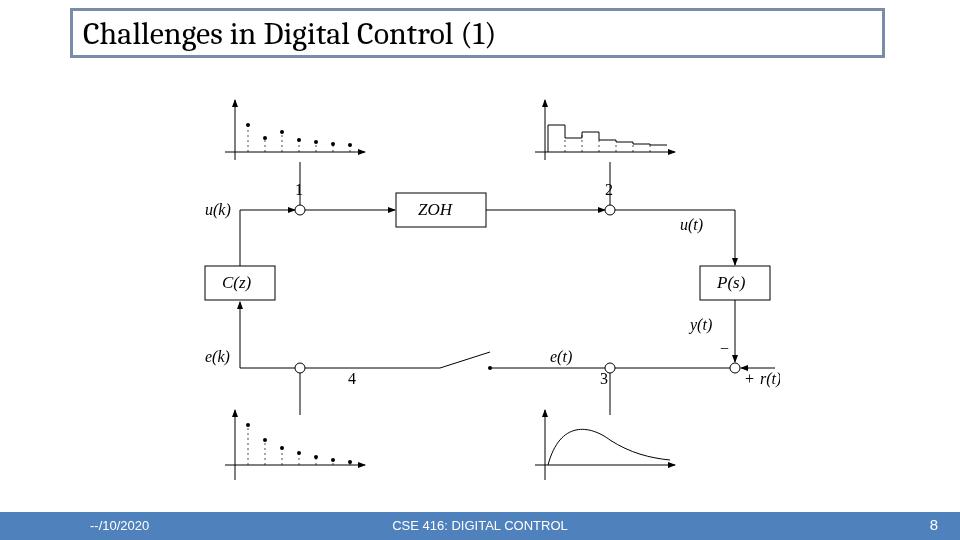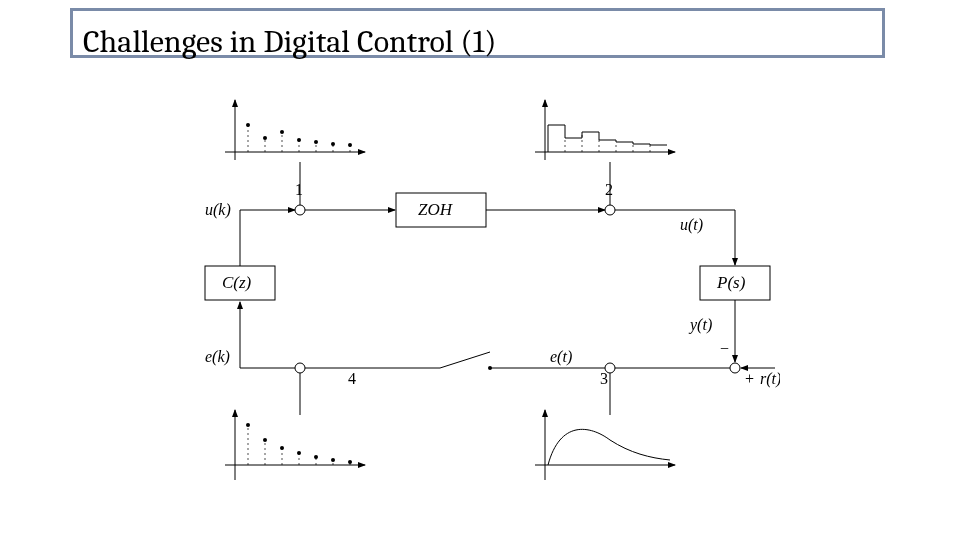--- a/index.html
+++ b/index.html
@@ -1,17 +1,17 @@
 <!DOCTYPE html>
 <html><head>
 <meta charset="utf-8">
 <style>
 html,body{margin:0;padding:0;width:960px;height:540px;background:#fff;font-family:Cambria,Georgia,serif;overflow:hidden}
 .slide{position:relative;width:960px;height:540px}
-.title-box{position:absolute;left:70px;top:8px;width:815px;height:50px;border:3px solid #7A8BA8;background:#fff;box-sizing:border-box;padding:12px 10px}
+.title-box{position:absolute;left:70px;top:8px;width:815px;height:50px;border:3px solid #7A8BA8;background:#fff;box-sizing:border-box;padding:4px 10px}
 .title-box h1{margin:0;font-size:32px;font-weight:normal;color:#000;font-family:Cambria,Georgia,serif}
 .diagram{position:absolute;left:180px;top:70px;width:600px;height:420px}
 .footer{position:absolute;left:0;bottom:0;width:960px;height:28px;background:#4F81BD}
 .footer .date{position:absolute;left:90px;top:6px;font-size:13px;color:#fff;font-family:Arial,sans-serif}
 .footer .course{position:absolute;left:0;right:0;top:6px;text-align:center;font-size:13px;color:#fff;font-family:Arial,sans-serif}
 .footer .page{position:absolute;right:22px;top:4px;font-size:15px;color:#fff;font-family:Arial,sans-serif}
 svg text{font-family:'Times New Roman',serif}
 </style>
 </head>
 <body>
@@ -142,13 +142,18 @@
 
       <line x1="430" y1="303" x2="430" y2="345" stroke="#000"></line>
       <g>
         <line x1="365" y1="410" x2="365" y2="340" stroke="#000" marker-end="url(#arr)"></line>
         <line x1="355" y1="395" x2="495" y2="395" stroke="#000" marker-end="url(#arr)"></line>
         <path d="M368 395 C 380 350, 410 355, 430 370 C 450 383, 470 388, 490 390" fill="none" stroke="#000"></path>
       </g>
     </svg>
   </div>
 
+  <div class="footer">
+    <span class="date">--/10/2020</span>
+    <div class="course">CSE 416: DIGITAL CONTROL</div>
+    <span class="page">8</span>
+  </div>
 </div>
 
 </body></html>

